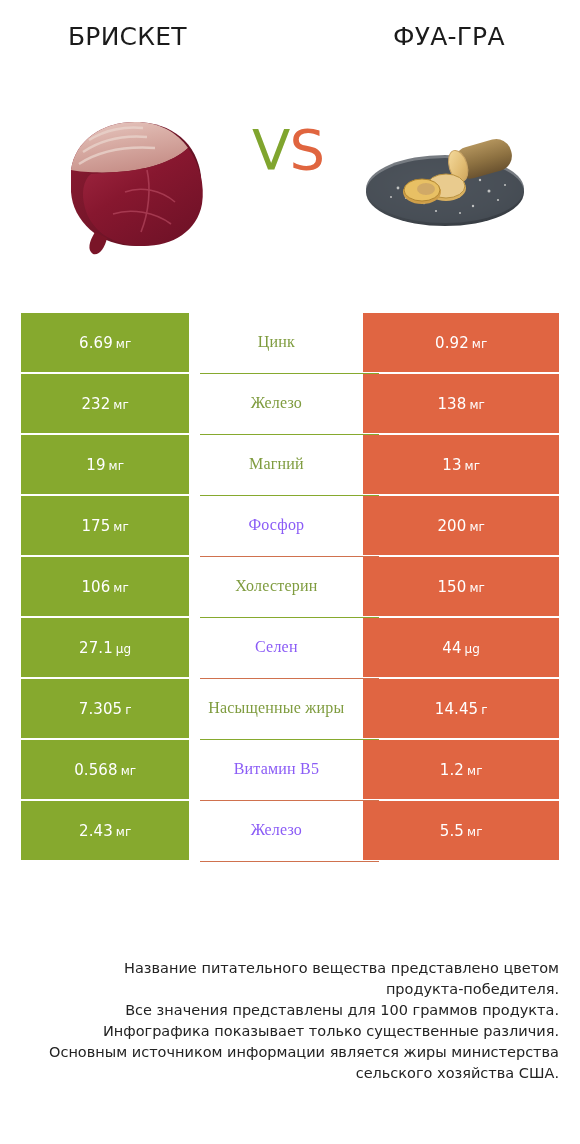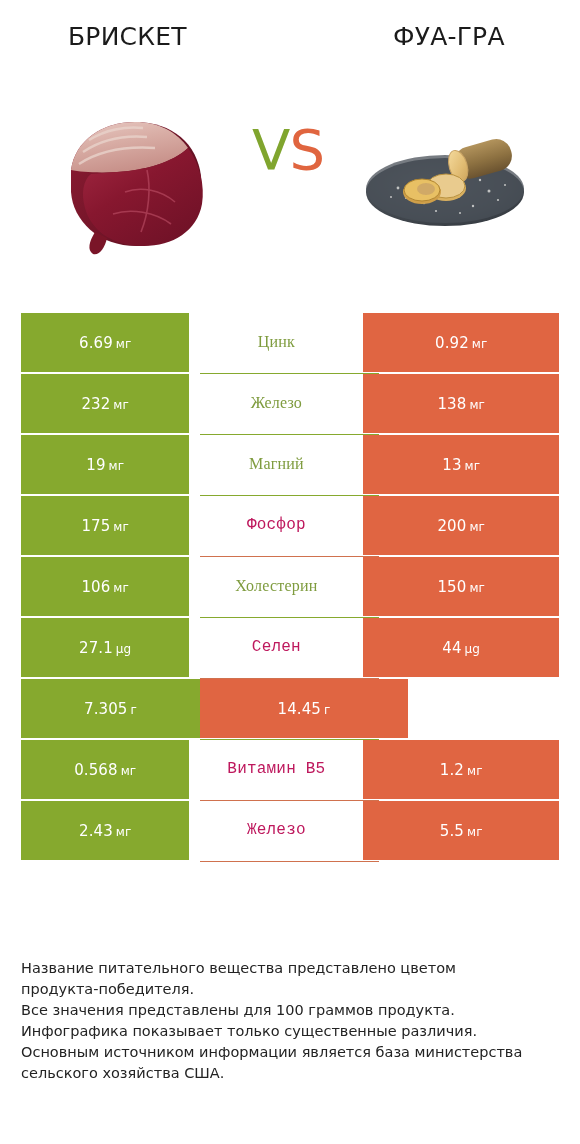--- a/index.html
+++ b/index.html
@@ -125,40 +125,40 @@
     margin-left: 3px;
   }
 
   .nutrient {
     font-family: "Liberation Serif", "DejaVu Serif", serif;
     font-size: 16px;
     font-weight: 400;
     letter-spacing: 0.2px;
   }
   .nutrient.green  { color: #7f9c3f; }
-  .nutrient.orange { color: #be185d; font-family: Liberation Mono, monospace; }
+  .nutrient.orange { color: #8b5cf6; }
 
   
   .mid-divider {
     position: absolute;
     left: 179px;
     width: 179px;
     height: 1px;
     bottom: -2px;
   }
   .mid-divider.green  { background: #86a92e; }
   .mid-divider.orange { background: #d0714e; }
 
   
   .footnote {
     position: absolute;
     left: 21px;
     top: 958px;
     width: 538px;
-    text-align: left;
+    text-align: right;
     font-family: "DejaVu Sans", sans-serif;
     font-size: 14.5px;
     line-height: 21px;
     color: #232323;
   }
   .footnote p { margin: 0; }
 </style>
 </head>
 <body>
 
@@ -344,20 +344,23 @@
       </div>
       <div class="cell right">
         <span class="value">44<span class="unit">µg</span></span>
       </div>
       <div class="mid-divider orange"></div>
     </div>
     <div class="row">
       <div class="cell left">
         <span class="value">7.305<span class="unit">г</span></span>
       </div>
+      <div class="cell mid">
+        <span class="nutrient green">Насыщенные жиры</span>
+      </div>
       <div class="cell right">
         <span class="value">14.45<span class="unit">г</span></span>
       </div>
       <div class="mid-divider green"></div>
     </div>
     <div class="row">
       <div class="cell left">
         <span class="value">0.568<span class="unit">мг</span></span>
       </div>
       <div class="cell mid">
@@ -380,15 +383,15 @@
       </div>
       <div class="mid-divider orange"></div>
     </div>
   </div>
 
 <div class="footnote">
   <p>Название питательного вещества представлено цветом</p>
   <p>продукта-победителя.</p>
   <p>Все значения представлены для 100 граммов продукта.</p>
   <p>Инфографика показывает только существенные различия.</p>
-  <p>Основным источником информации является база министерства</p>
+  <p>Основным источником информации является жиры министерства</p>
   <p>сельского хозяйства США.</p>
 </div>
 
 </body></html>

